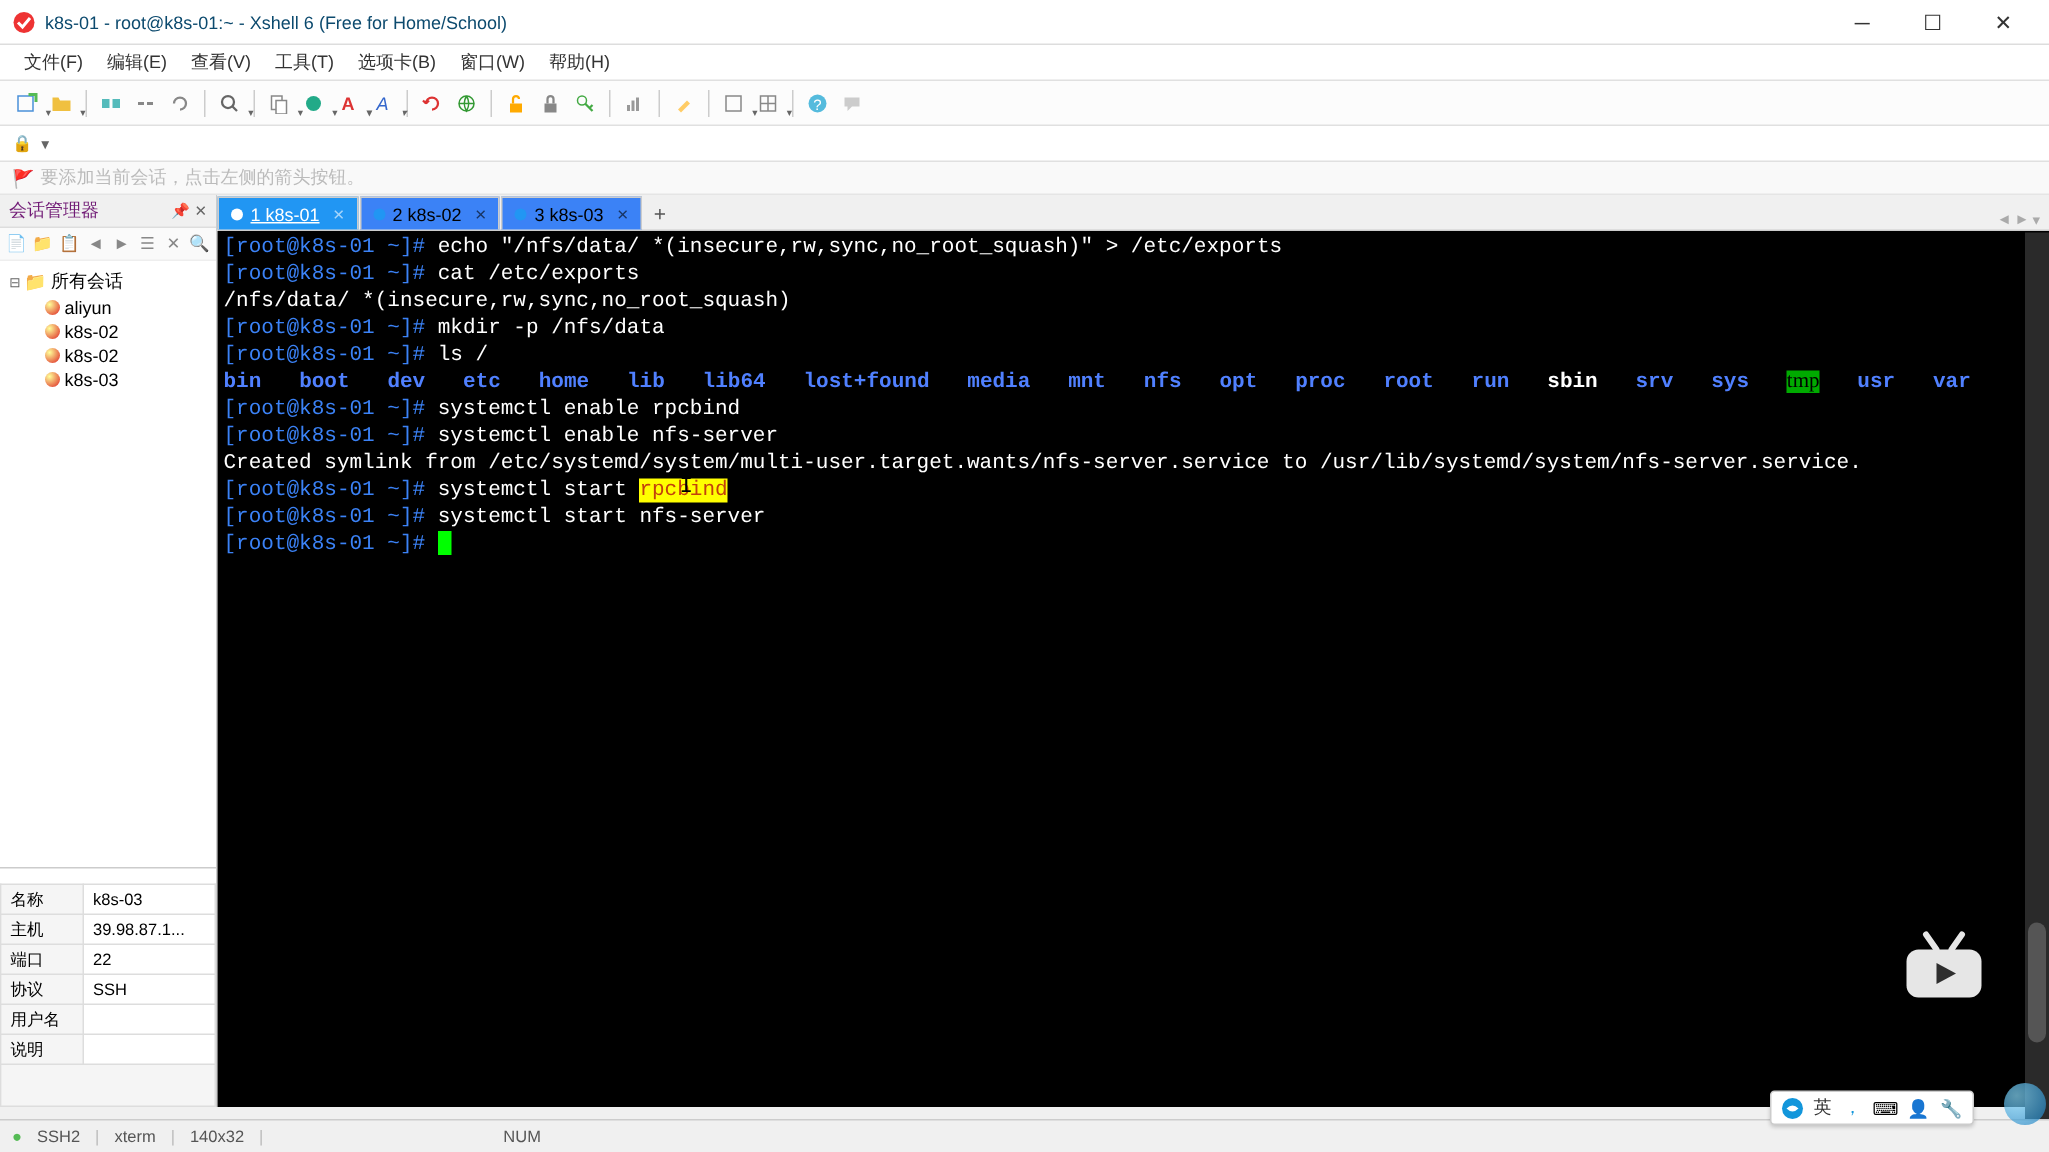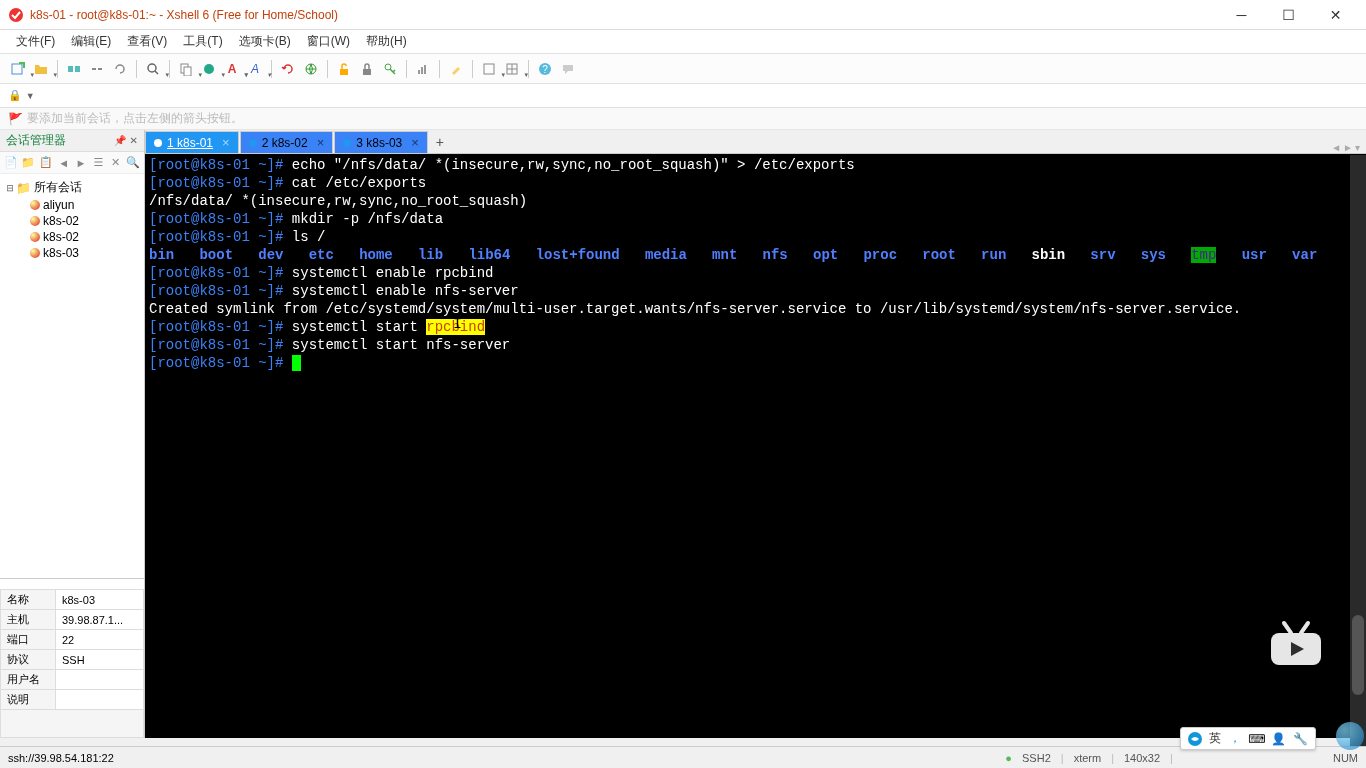--- a/index.html
+++ b/index.html
@@ -1,37 +1,37 @@
 <!DOCTYPE html>
 <html><head>
 <meta charset="utf-8">
 <style>
 * { margin: 0; padding: 0; box-sizing: border-box; }
 body { font-family: "Microsoft YaHei", "Segoe UI", Tahoma, sans-serif; font-size: 12px; background: #f0f0f0; overflow: hidden; width: 1366px; height: 768px; position: relative; }
 .titlebar { height: 30px; background: #fff; display: flex; align-items: center; padding: 0 8px; border-bottom: 1px solid #ddd; }
 .titlebar .app-icon { width: 16px; height: 16px; margin-right: 6px; }
-.titlebar .title { flex: 1; color: #c2410c; }
+.titlebar .title { flex: 1; color: #0c4a6e; }
 .titlebar .win-controls { display: flex; gap: 2px; }
 .titlebar .win-btn { width: 45px; height: 28px; display: flex; align-items: center; justify-content: center; cursor: default; color: #333; font-size: 14px; }
 .menubar { height: 24px; background: #fff; display: flex; align-items: center; padding: 0 8px; border-bottom: 1px solid #e0e0e0; }
 .menubar .menu-item { padding: 3px 8px; cursor: default; color: #333; }
 .toolbar { height: 30px; background: #fcfcfc; display: flex; align-items: center; padding: 0 8px; gap: 3px; border-bottom: 1px solid #e0e0e0; }
 .toolbar .tb-btn { width: 20px; height: 20px; display: flex; align-items: center; justify-content: center; cursor: default; position: relative; }
 .toolbar .tb-sep { width: 1px; height: 18px; background: #ccc; margin: 0 3px; }
 .toolbar .dd::after { content: "▾"; font-size: 7px; color: #666; position: absolute; right: -6px; bottom: 0; }
 .addressbar { height: 24px; background: #fff; display: flex; align-items: center; padding: 0 8px; border-bottom: 1px solid #e0e0e0; }
 .addressbar .lock { color: #999; margin-right: 4px; font-size: 11px; }
 .addressbar .addr { color: #999; flex: 1; }
 .addressbar .dd-arrow { color: #666; font-size: 9px; }
 .hintbar { height: 22px; background: #f9f9f9; display: flex; align-items: center; padding: 0 8px; color: #bbb; border-bottom: 1px solid #e5e5e5; }
 .hintbar .flag { margin-right: 4px; }
 .main { display: flex; height: 608px; }
 .sidebar { width: 145px; background: #fff; border-right: 1px solid #ccc; display: flex; flex-direction: column; }
 .sidebar-header { height: 22px; background: #f0f0f0; display: flex; align-items: center; padding: 0 6px; border-bottom: 1px solid #ddd; justify-content: space-between; }
-.sidebar-header .sh-title { color: #15803d; }
+.sidebar-header .sh-title { color: #701a75; }
 .sidebar-header .sh-icons { display: flex; gap: 3px; color: #666; font-size: 10px; }
 .sidebar-toolbar { height: 22px; background: #fafafa; display: flex; align-items: center; padding: 0 4px; gap: 4px; border-bottom: 1px solid #eee; }
 .sidebar-toolbar .sb-btn { width: 18px; height: 18px; display: flex; align-items: center; justify-content: center; color: #888; font-size: 11px; }
 .tree { flex: 1; padding: 4px; overflow: auto; background: #fff; }
 .tree-node { display: flex; align-items: center; padding: 1px 0; cursor: default; }
 .tree-node .exp { width: 12px; text-align: center; color: #666; font-size: 9px; }
 .tree-node .folder-icon { color: #f0c040; margin-right: 3px; font-size: 12px; }
 .tree-node .red-dot { width: 10px; height: 10px; background: radial-gradient(circle at 30% 30%, #ff9, #d22); border-radius: 50%; margin-right: 3px; }
 .tree-node.indent { padding-left: 26px; }
 .props { background: #fff; border-top: 1px solid #ccc; }
@@ -45,21 +45,21 @@
 .tab .tab-dot { width: 8px; height: 8px; border-radius: 50%; }
 .tab.active .tab-dot { background: #fff; }
 .tab:not(.active) .tab-dot { background: #2196f3; }
 .tab .tab-close { font-size: 13px; margin-left: 4px; opacity: 0.6; }
 .tab .underline { text-decoration: underline; }
 .tab-add { width: 22px; height: 22px; display: flex; align-items: center; justify-content: center; color: #555; cursor: default; font-size: 14px; }
 .tabs-nav { margin-left: auto; display: flex; gap: 2px; padding-right: 6px; color: #aaa; font-size: 10px; }
 .terminal { flex: 1; background: #000; color: #fff; font-family: "Consolas", "Courier New", monospace; font-size: 14px; line-height: 18px; padding: 2px 4px; overflow: auto; white-space: pre; position: relative; }
 .terminal .prompt { color: #3b82f6; }
 .terminal .dir-blue { color: #5080ff; font-weight: bold; }
-.terminal .tmp-hl { background: #0a0; color: #4c1d95; }
+.terminal .tmp-hl { background: #0a0; color: #000000; font-family: Liberation Serif, serif; }
 .terminal .sel-yellow { background: #ff0; color: #c2410c; }
 .terminal .cursor { background: #0f0; display: inline-block; width: 9px; height: 16px; vertical-align: middle; }
 .icon-cursor { position: absolute; font-size: 15px; color: #000; pointer-events: none; }
 .statusbar { position: absolute; bottom: 0; left: 0; right: 0; height: 22px; background: #f0f0f0; border-top: 1px solid #ccc; display: flex; align-items: center; padding: 0 8px; font-size: 11px; }
 .statusbar .sb-left { flex: 1; }
 .statusbar .sb-right { display: flex; gap: 10px; align-items: center; color: #555; }
 .statusbar .sb-sep { color: #bbb; }
 .taskbar-float { position: absolute; right: 50px; bottom: 18px; display: flex; align-items: center; gap: 6px; background: #fff; border: 1px solid #ccc; border-radius: 3px; padding: 2px 6px; box-shadow: 0 1px 3px rgba(0,0,0,.2); }
 .taskbar-float .tf-icon { width: 16px; height: 16px; display: flex; align-items: center; justify-content: center; }
 .orb { position: absolute; right: 2px; bottom: 18px; width: 28px; height: 28px; border-radius: 50%; background: radial-gradient(circle at 30% 30%, #8df, #17b); opacity: 0.7; }
@@ -352,21 +352,20 @@
 
 <div class="video-watermark">
   <svg viewBox="0 0 60 50">
       <rect x="5" y="15" width="50" height="32" rx="8" fill="#fff"></rect>
       <path d="M18 5 L25 15 M42 5 L35 15" stroke="#fff" stroke-width="4" stroke-linecap="round"></path>
       <path d="M25 24 L25 38 L38 31 Z" fill="#333"></path>
     </svg>
 </div>
 
 <div class="statusbar">
-  <span class="sb-left">ssh://39.98.54.181:22</span>
   <span class="sb-right">
     <span style="color:#5b5;">●</span>
     <span>SSH2</span>
     <span class="sb-sep">|</span>
     <span>xterm</span>
     <span class="sb-sep">|</span>
     <span>140x32</span>
     <span class="sb-sep">|</span>
     <span style="width:140px;"></span>
     <span>NUM</span>

